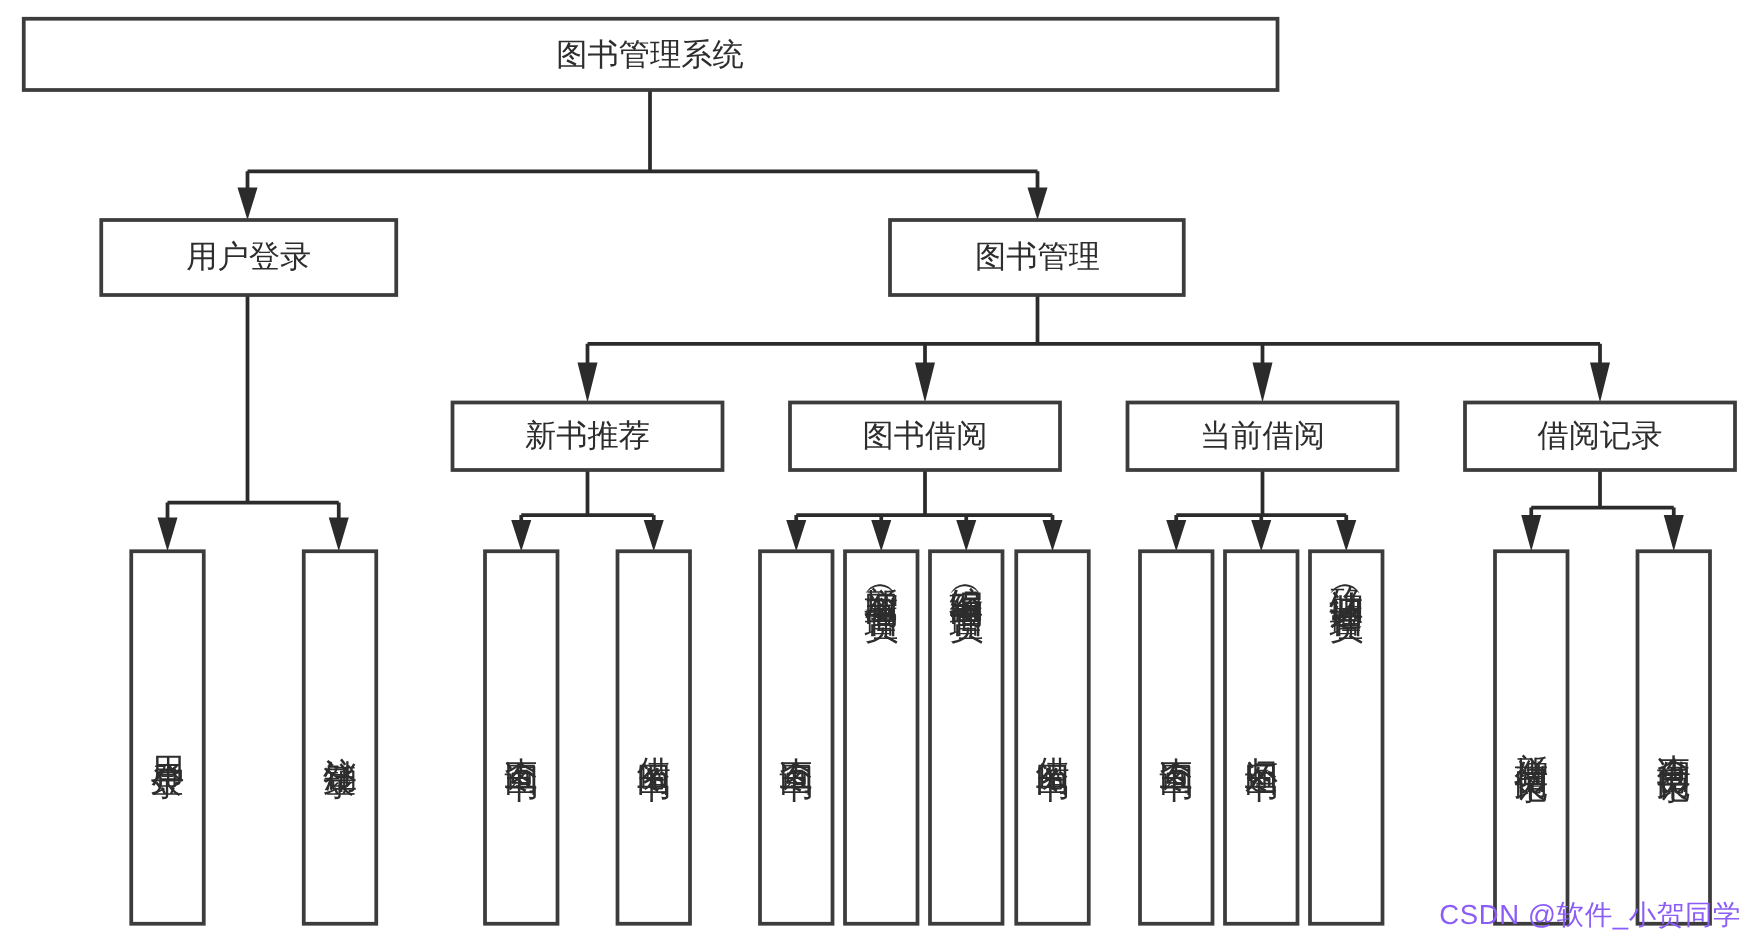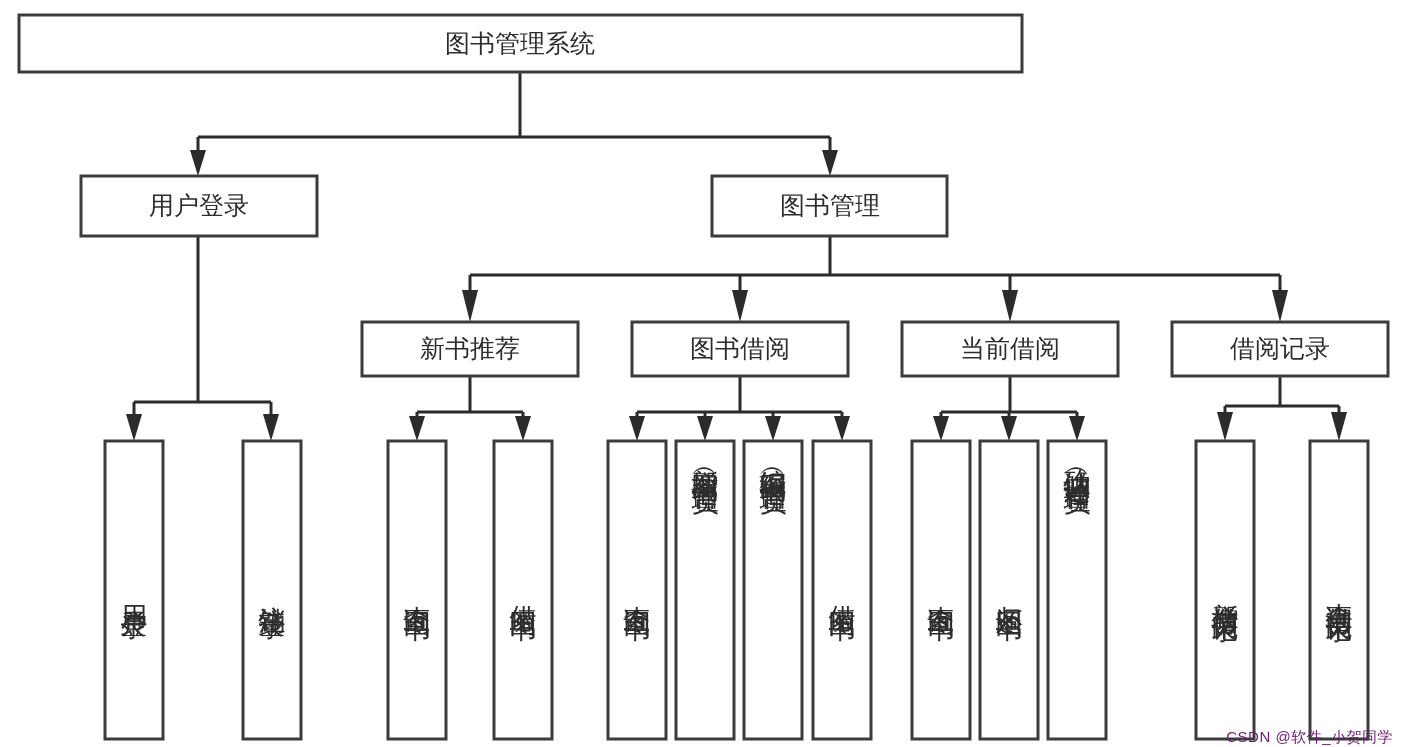--- a/index.html
+++ b/index.html
@@ -68,22 +68,22 @@
     line-height: 1.12;
     letter-spacing: 3px;
     color: #2d2d2d;
     white-space: nowrap;
   }
   .watermark {
     position: absolute;
     right: 12px;
     bottom: 4px;
     font-family: "Liberation Sans", "DejaVu Sans", sans-serif;
-    font-size: 15px;
-    color: #701a75;
+    font-size: 22px;
+    color: #8b5cf6;
     letter-spacing: 0.5px;
     user-select: none;
   }
 </style>
 </head>
 <body>
 
 <div id="diagram-root">
 
   <svg class="diagram" viewBox="0 0 1405 747">

